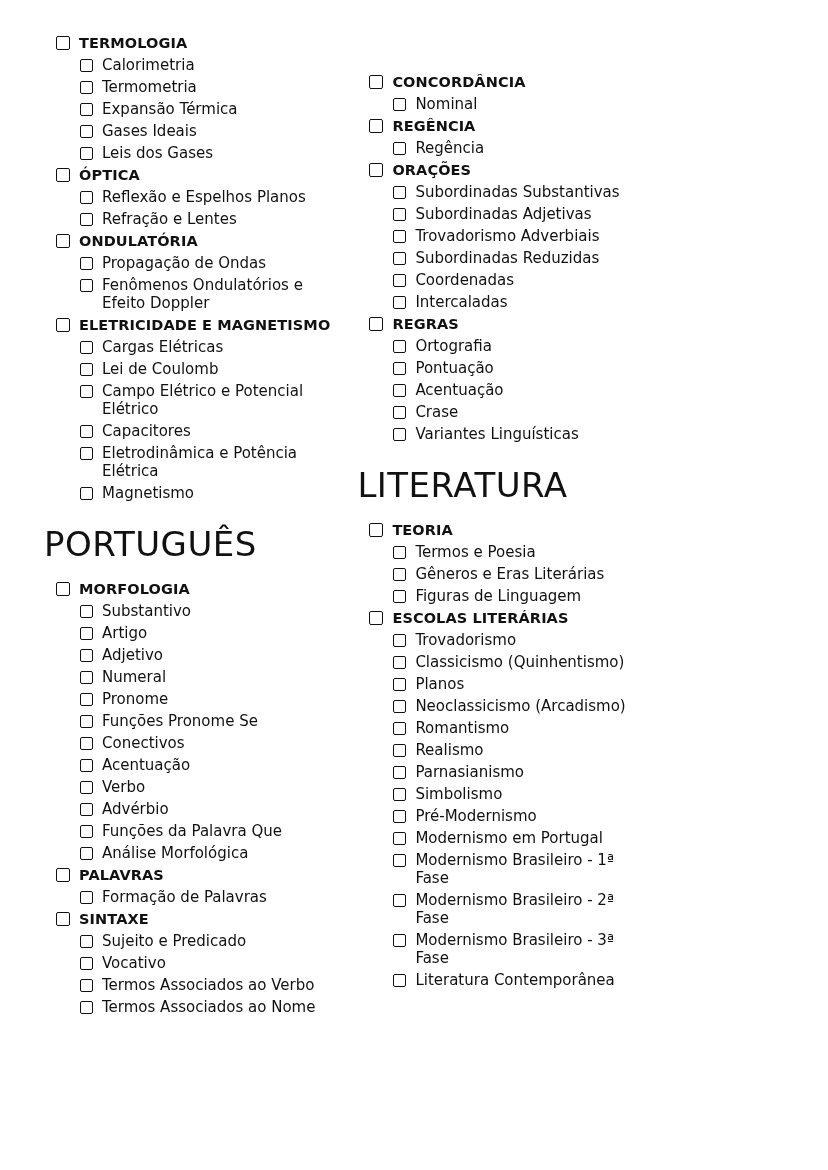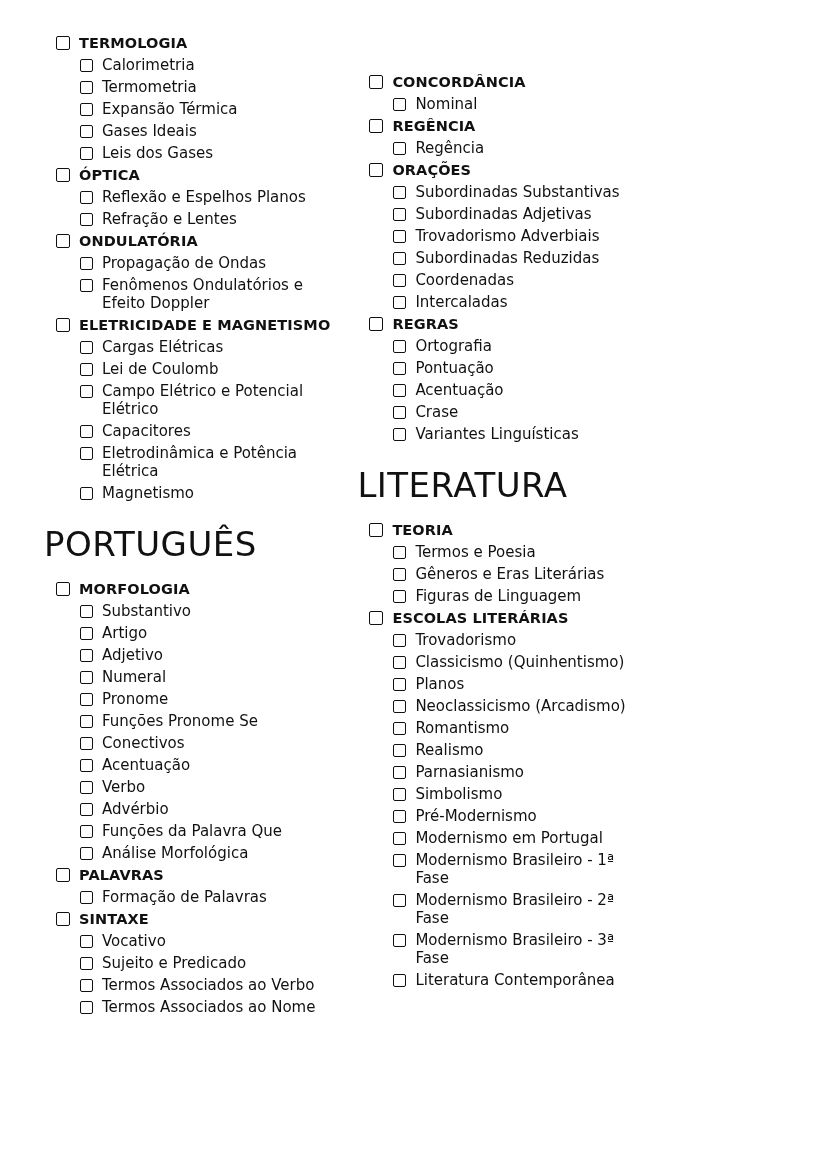--- a/index.html
+++ b/index.html
@@ -229,25 +229,25 @@
           <div class="row lvl2">
             <span class="cb"></span>
             <span class="label wrap-label">Formação de Palavras</span>
           </div>
           <div class="row lvl1">
             <span class="cb"></span>
             <span class="label">SINTAXE</span>
           </div>
           <div class="row lvl2">
             <span class="cb"></span>
+            <span class="label wrap-label">Sujeito e Predicado</span>
+          </div>
+          <div class="row lvl2">
+            <span class="cb"></span>
             <span class="label wrap-label">Vocativo</span>
-          </div>
-          <div class="row lvl2">
-            <span class="cb"></span>
-            <span class="label wrap-label">Sujeito e Predicado</span>
           </div>
           <div class="row lvl2">
             <span class="cb"></span>
             <span class="label wrap-label">Termos Associados ao Verbo</span>
           </div>
           <div class="row lvl2">
             <span class="cb"></span>
             <span class="label wrap-label">Termos Associados ao Nome</span>
           </div>
         </div>

